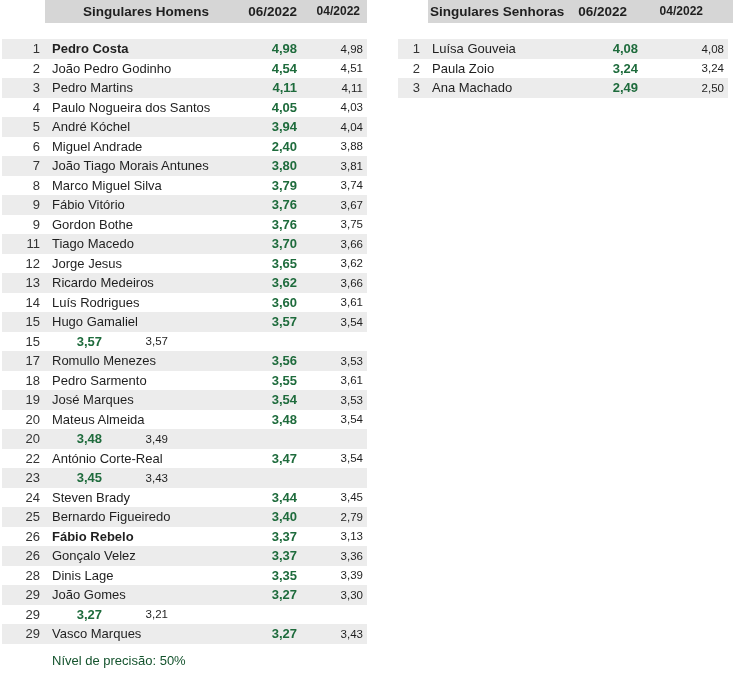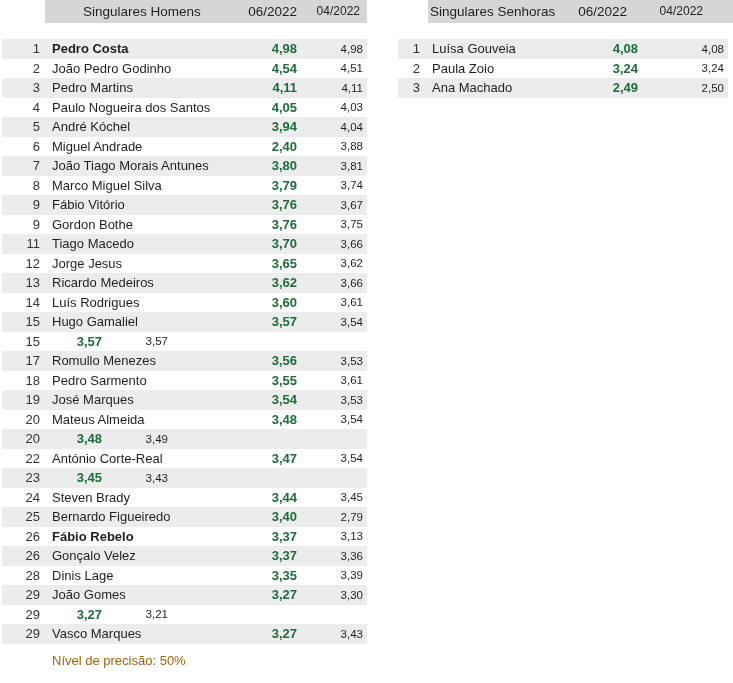--- a/index.html
+++ b/index.html
@@ -12,21 +12,21 @@
   html,body{background:#fff;}
   body{
     width:733px;height:683px;position:relative;overflow:hidden;
     font-family:"Liberation Sans", sans-serif;
     color:var(--text);
   }
   .table{position:absolute;top:0;}
   
   .thead{
     position:absolute;top:0;height:23px;background:var(--header-bg);
-    line-height:23px;white-space:nowrap;
+    line-height:23px;white-space:nowrap;font-weight:bold;
   }
   .thead .t-title,.thead .t-cur,.thead .t-prev{position:absolute;top:0;height:23px;}
   .t-title{font-size:13.5px;}
   .t-cur{font-size:13.5px;}
   .t-prev{font-size:12px;}
   
   .tbody{position:absolute;top:39px;left:0;width:100%;}
   .row{
     display:flex;align-items:center;height:19.5px;white-space:nowrap;
     font-size:13px;
@@ -52,21 +52,21 @@
   .women .thead{left:30px;width:305px;}
   .women .t-title{left:2px;}
   .women .t-cur{right:106px;}
   .women .t-prev{right:30px;}
   .women .tbody{left:0;width:330px;}
   .women .c-rank{width:22px;}
   .women .c-cur{width:60px;}
   .women .c-prev{width:90px;}
   
   .footnote{
-    position:absolute;left:52px;top:653px;font-size:13px;color:#a16207;
+    position:absolute;left:52px;top:653px;font-size:13px;color:#14532d;
     white-space:nowrap;
   }
 </style>
 </head>
 <body>
 
 <div class="sheet">
 
   <section class="table men">
     <header class="thead">

